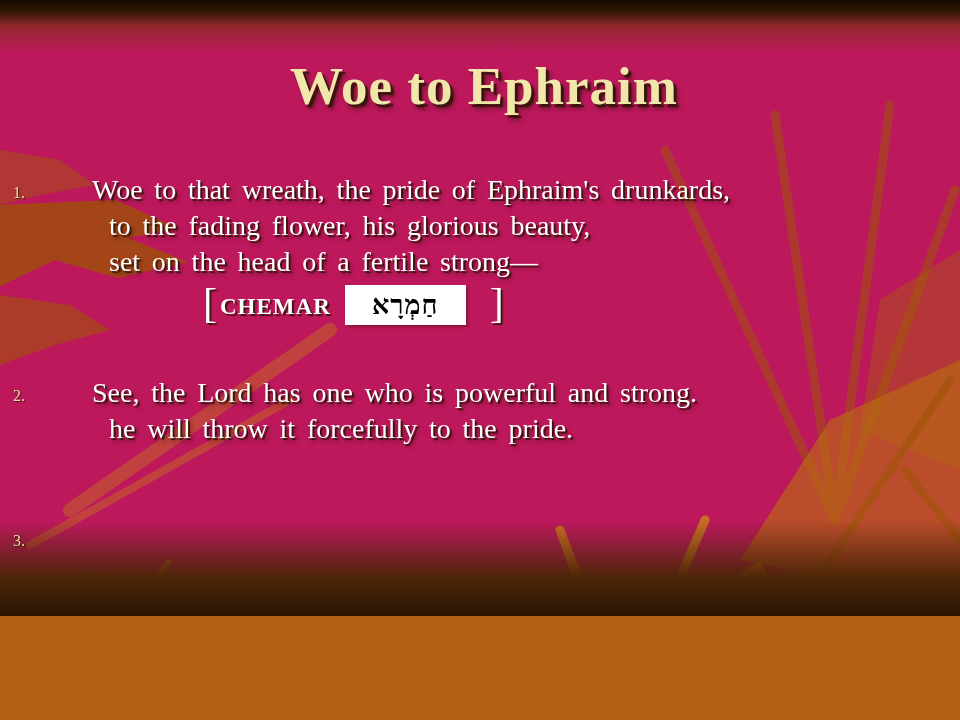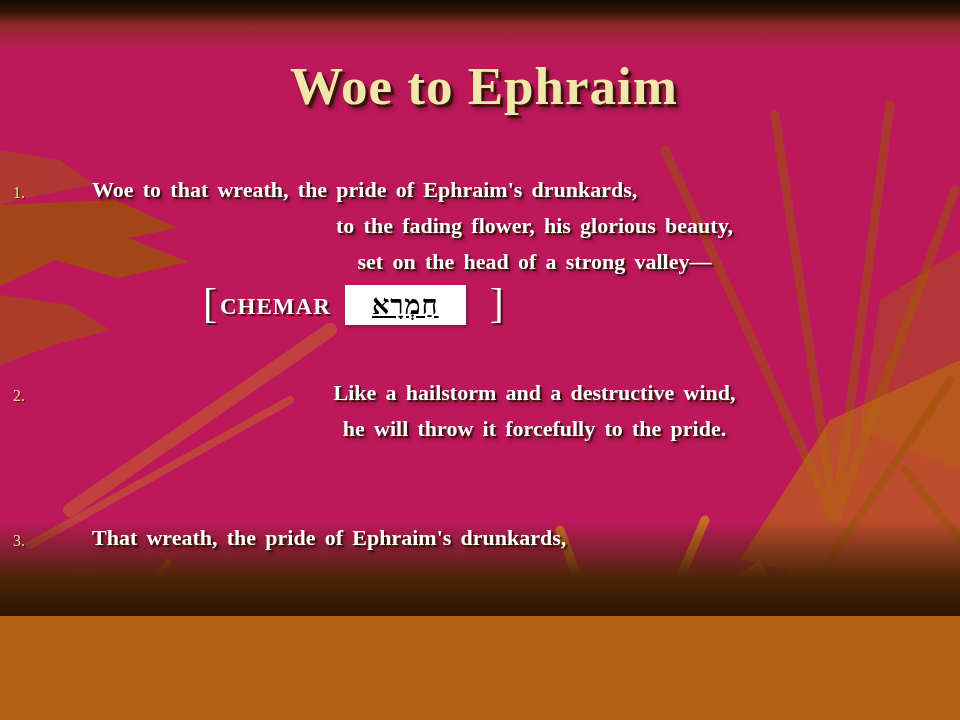--- a/index.html
+++ b/index.html
@@ -29,46 +29,44 @@
     color:#f2e7ab;
     text-shadow:3px 3px 1px rgba(45,20,3,.85), 4px 5px 5px rgba(40,18,2,.55);
   }
   .verse{position:absolute;left:0;width:960px;}
   .verse-num{
     position:absolute;left:13px;top:12px;
     font-size:16px;color:#ecdf9d;
     text-shadow:1px 1px 1px rgba(40,18,2,.8);
   }
   .line{
-    font-size:22px;line-height:36px;color:#ffffff;
+    font-size:28px;line-height:36px;color:#ffffff;
     word-spacing:0.17em;white-space:nowrap;
     text-shadow:2px 2px 1px rgba(45,20,3,.9), 3px 4px 4px rgba(45,20,3,.45);
-    font-weight:bold;
   }
   .line.first{margin-left:92px;}
-  .line.cont{margin-left:109px;text-align:center;}
+  .line.cont{margin-left:109px;}
   .chemar-line{
     margin-left:203px;margin-top:2px;height:46px;
     display:flex;align-items:center;
   }
   .bracket{
     font-size:42px;color:#ffffff;line-height:40px;
     text-shadow:2px 2px 1px rgba(45,20,3,.9);
     position:relative;top:-2px;
   }
   .chemar-label{
     font-size:23px;font-weight:bold;letter-spacing:1px;
     color:#ffffff;margin:4px 14px 0 3px;
     text-shadow:2px 2px 1px rgba(45,20,3,.9);
   }
   .hebrew-box{
     width:121px;height:40px;background:#ffffff;
     display:flex;align-items:center;justify-content:center;
     box-shadow:2px 2px 3px rgba(40,18,2,.4);
-    text-decoration:underline;
   }
   .hebrew-word{
     font-size:27px;font-weight:bold;color:#000000;
     letter-spacing:1px;line-height:1;direction:rtl;
   }
   .bracket.close{margin-left:24px;}
   #v1{top:172px;}
   #v2{top:375px;}
   #v3{top:520px;}
 </style>
@@ -118,35 +116,34 @@
 
   <div class="grad-top"></div>
   <div class="grad-bottom"></div>
 
   <div class="title">Woe to Ephraim</div>
 
   <div class="verse" id="v1">
     <span class="verse-num">1.</span>
     <div class="line first">Woe to that wreath, the pride of Ephraim's drunkards,</div>
     <div class="line cont">to the fading flower, his glorious beauty,</div>
-    <div class="line cont">set on the head of a strong valley—</div>
+    <div class="line cont">set on the head of a fertile strong—</div>
     <div class="chemar-line">
       <span class="bracket">[</span>
       <span class="chemar-label">CHEMAR</span>
       <span class="hebrew-box">
         <span class="hebrew-word">חַמְרָא</span>
       </span>
       <span class="bracket close">]</span>
     </div>
   </div>
 
   <div class="verse" id="v2">
     <span class="verse-num">2.</span>
-    <div class="line cont">Like a hailstorm and a destructive wind,</div>
+    <div class="line first">See, the Lord has one who is powerful and strong.</div>
     <div class="line cont">he will throw it forcefully to the pride.</div>
   </div>
 
   <div class="verse" id="v3">
     <span class="verse-num">3.</span>
-    <div class="line first">That wreath, the pride of Ephraim's drunkards,</div>
   </div>
 
 </div>
 
 </body></html>

